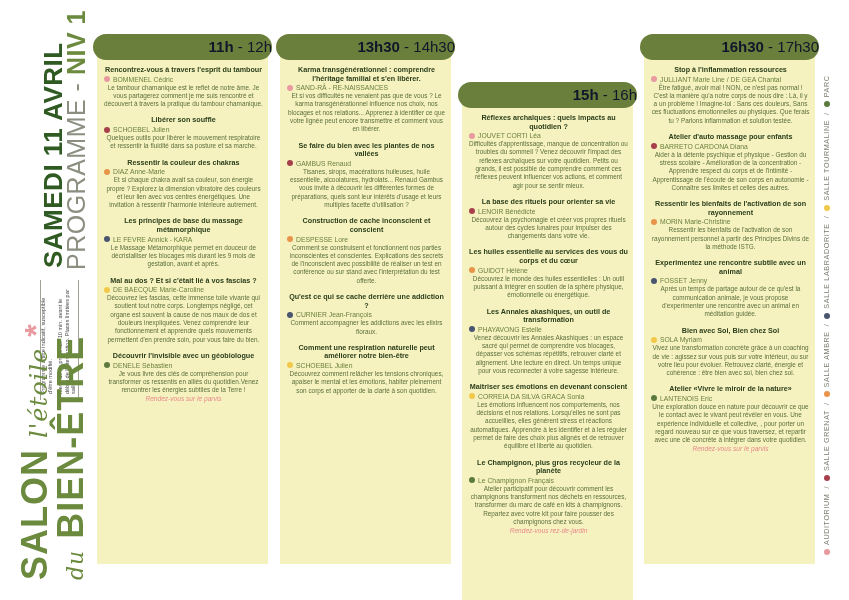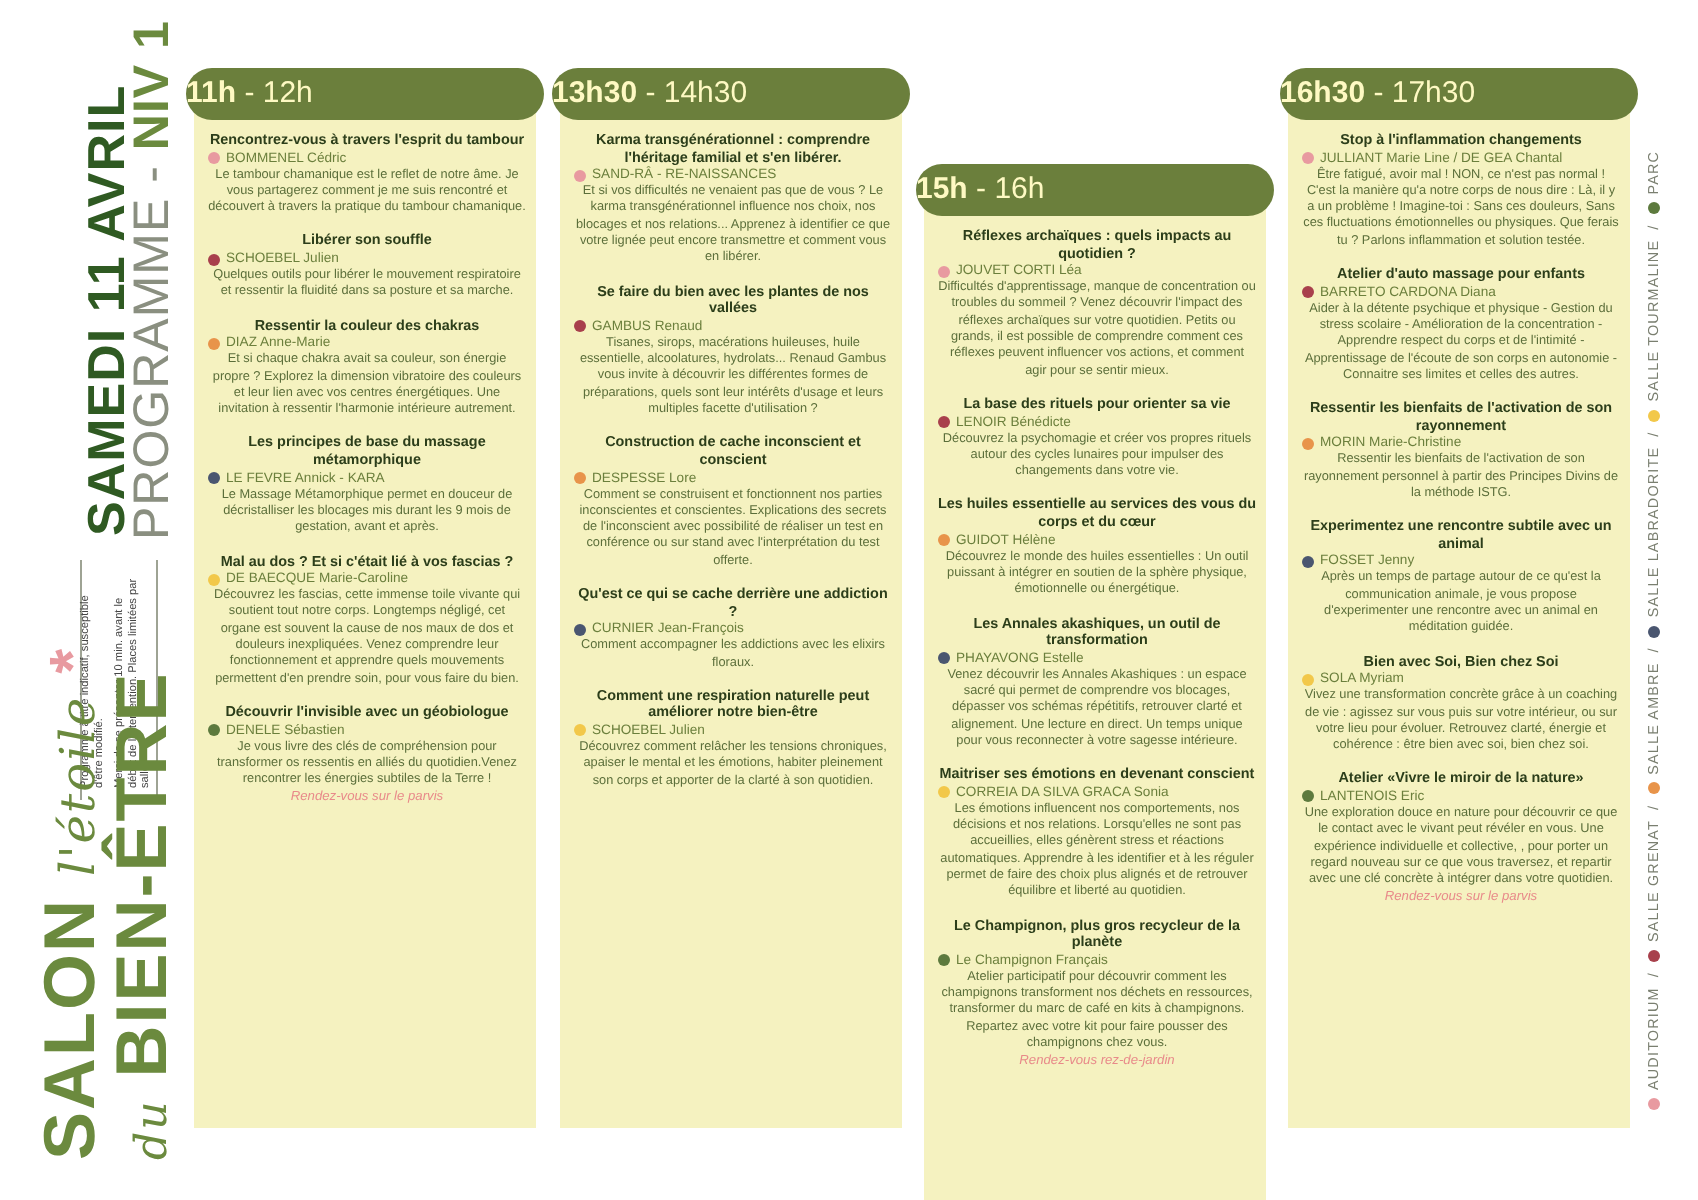--- a/index.html
+++ b/index.html
@@ -15,21 +15,21 @@
   .vline { position: absolute; width: 1px; background: #9ea394; }
   .note { font-family: "Liberation Sans", sans-serif; font-size: 5.6px; line-height: 6.6px; color: #444; white-space: normal; }
   .brand-salon { left: 14px; top: 580px; font-family: "Liberation Sans", sans-serif; font-weight: bold; font-size: 36px; color: #6b8a3e; letter-spacing: 1px; }
   .brand-etoile { font-family: "DejaVu Serif", serif; font-style: italic; font-weight: normal; font-size: 24px; color: #6b8a3e; }
   .brand-star { color: #e89aa0; font-size: 32px; font-weight: bold; }
   .brand-bien { left: 50px; top: 580px; font-family: "Liberation Sans", sans-serif; font-weight: bold; font-size: 36px; color: #6b8a3e; letter-spacing: 1px; }
   .brand-du { font-family: "DejaVu Serif", serif; font-style: italic; font-weight: normal; font-size: 22px; }
 
   
   .col { position: absolute; top: 42px; width: 171px; height: 522px; background: #f5f2c0; }
-  .col-head { position: absolute; top: -8px; left: -4px; width: 179px; height: 26px; background: #6b7f3c; border-radius: 13px; color: #fef9c3; text-align: left; font-family: "Liberation Sans", sans-serif; font-size: 15px; line-height: 26px; }
+  .col-head { position: absolute; top: -8px; left: -4px; width: 179px; height: 26px; background: #6b7f3c; border-radius: 13px; color: #0f172a; text-align: right; font-family: "Liberation Sans", sans-serif; font-size: 15px; line-height: 26px; }
   .col-head .h-start { font-weight: bold; }
   .col-head .h-end { font-weight: normal; }
   .col-body { position: absolute; top: 24px; left: 7px; right: 5px; }
   .ev { margin-bottom: 8px; text-align: center; }
   .ev-title { font-family: "Liberation Sans", sans-serif; font-weight: bold; font-size: 7.2px; line-height: 8.6px; color: #2c3e1a; }
   .ev-speaker { font-family: "Liberation Sans", sans-serif; font-size: 6.8px; line-height: 9px; color: #6b7f3c; display: flex; align-items: center; }
   .dot { display: inline-block; width: 6px; height: 6px; border-radius: 50%; margin-right: 3px; flex: none; }
   .ev-desc { font-family: "Liberation Sans", sans-serif; font-size: 6.4px; line-height: 8.3px; color: #5b6e3a; }
   .ev-loc { font-family: "Liberation Sans", sans-serif; font-style: italic; font-size: 6.6px; line-height: 9px; color: #e88a8a; }
 
@@ -213,21 +213,21 @@
           </div>
       <div class="ev-desc">Atelier participatif pour découvrir comment les champignons transforment nos déchets en ressources, transformer du marc de café en kits à champignons. Repartez avec votre kit pour faire pousser des champignons chez vous.</div>
           <div class="ev-loc">Rendez-vous rez-de-jardin</div>
         </div>
       </div>
     </div>
     <div class="col" style="left: 644px;">
       <div class="col-head"><span class="h-start">16h30</span><span class="h-end"> - 17h30</span></div>
       <div class="col-body">
         <div class="ev">
-          <div class="ev-title">Stop à l'inflammation changements</div>
+          <div class="ev-title">Stop à l'inflammation ressources</div>
       <div class="ev-speaker">
             <span class="dot" style="background:#e89aa0"></span>
             <span>JULLIANT Marie Line / DE GEA Chantal</span>
           </div>
       <div class="ev-desc">Être fatigué, avoir mal ! NON, ce n'est pas normal ! C'est la manière qu'a notre corps de nous dire : Là, il y a un problème ! Imagine-toi : Sans ces douleurs, Sans ces fluctuations émotionnelles ou physiques. Que ferais tu ?  Parlons inflammation et solution testée.</div>
         </div>
         <div class="ev">
           <div class="ev-title">Atelier d'auto massage pour enfants</div>
       <div class="ev-speaker">
             <span class="dot" style="background:#a8404c"></span>

